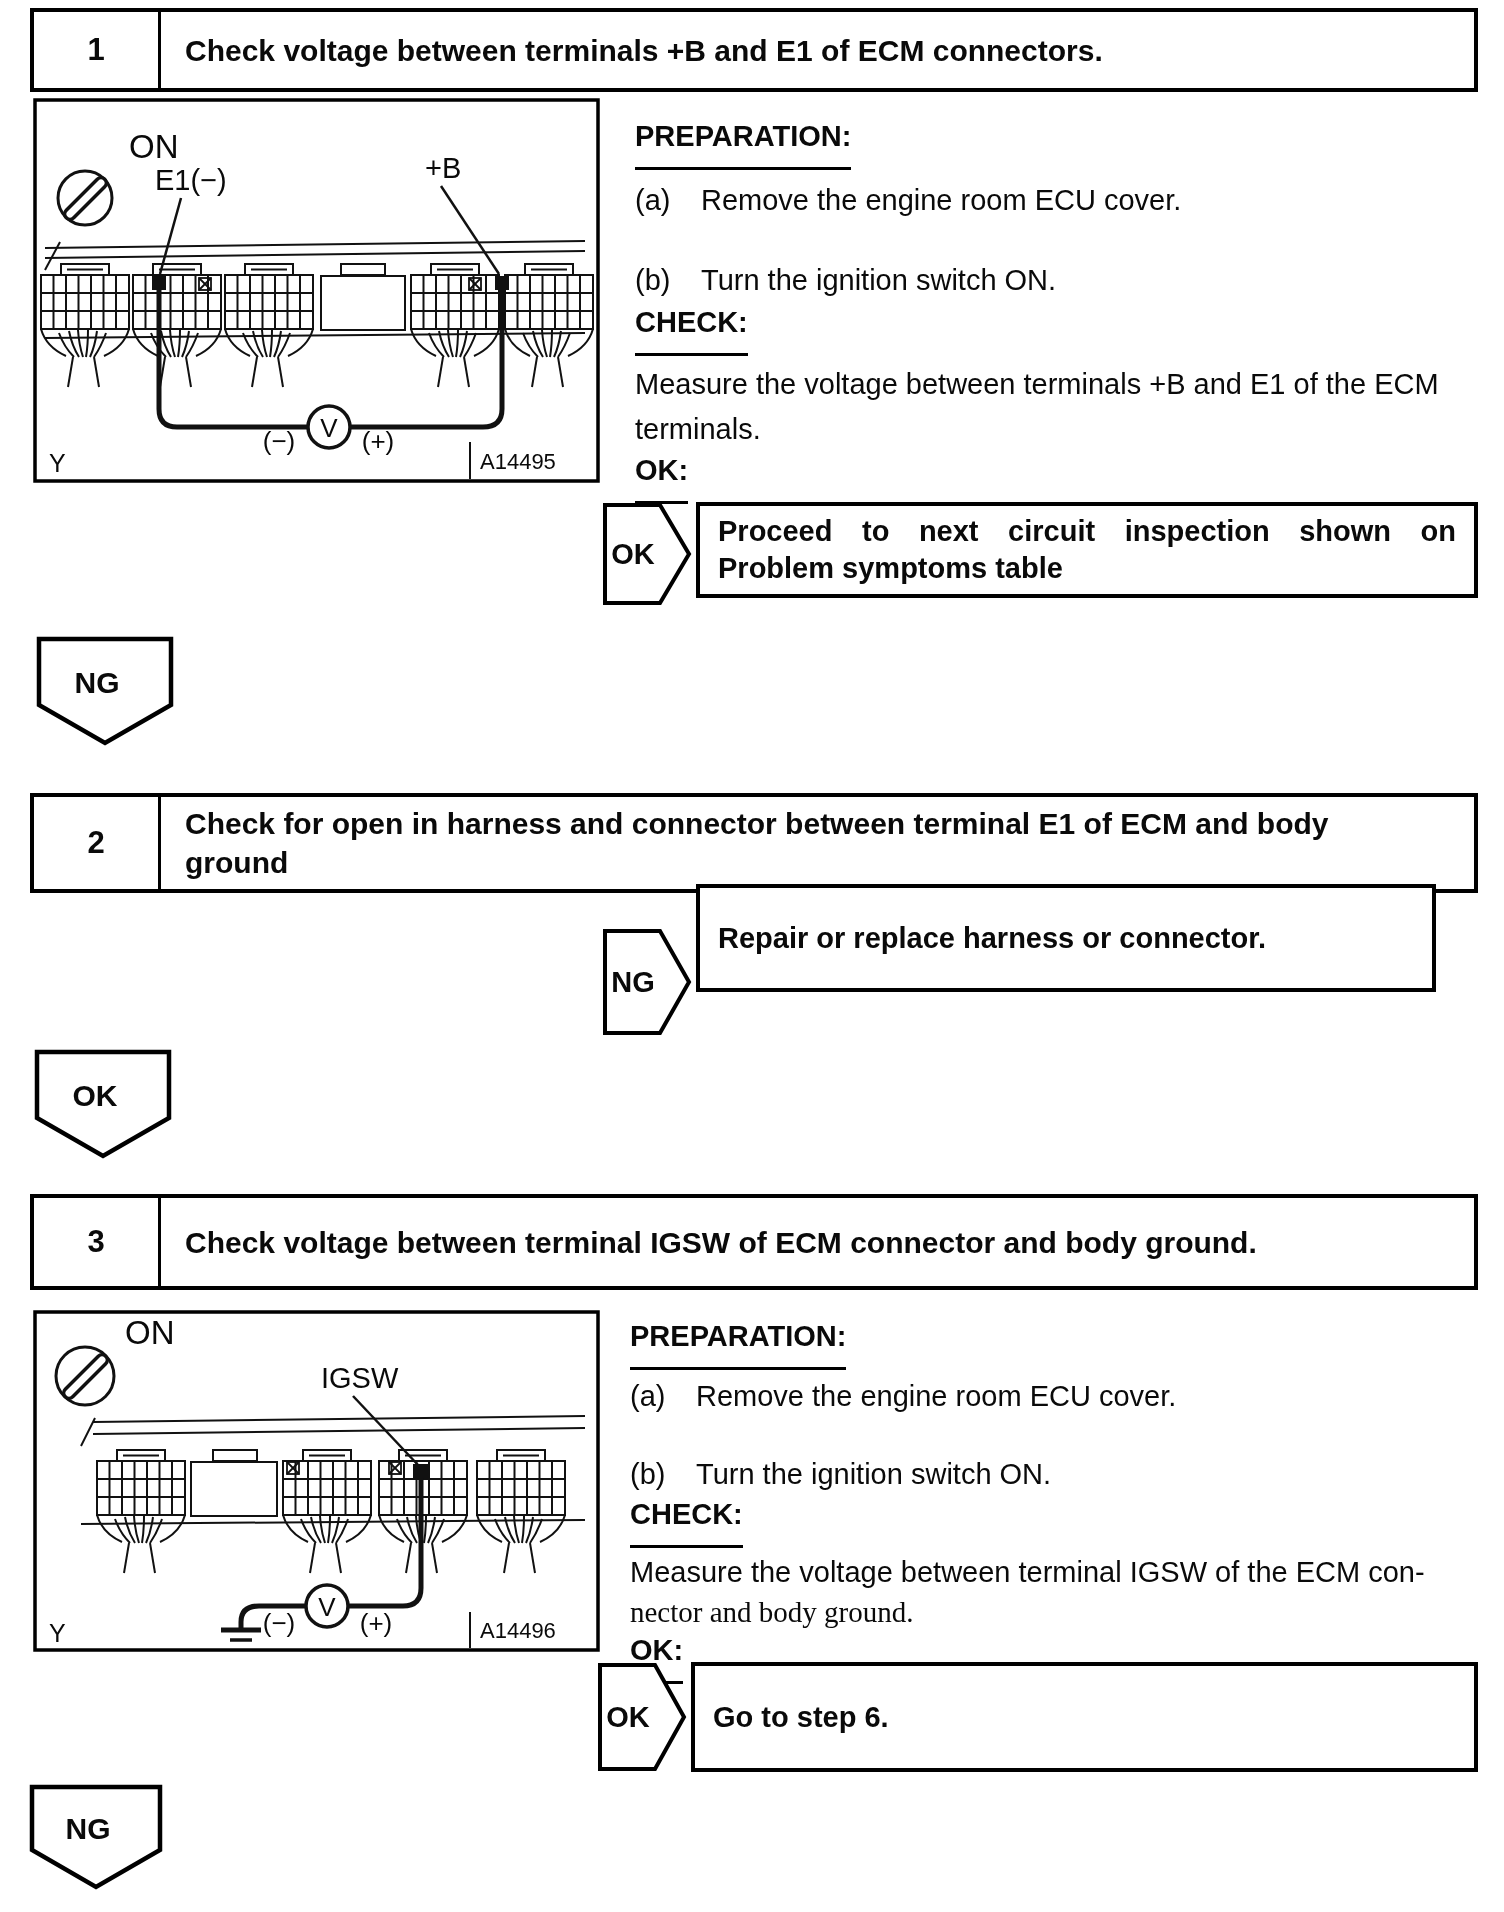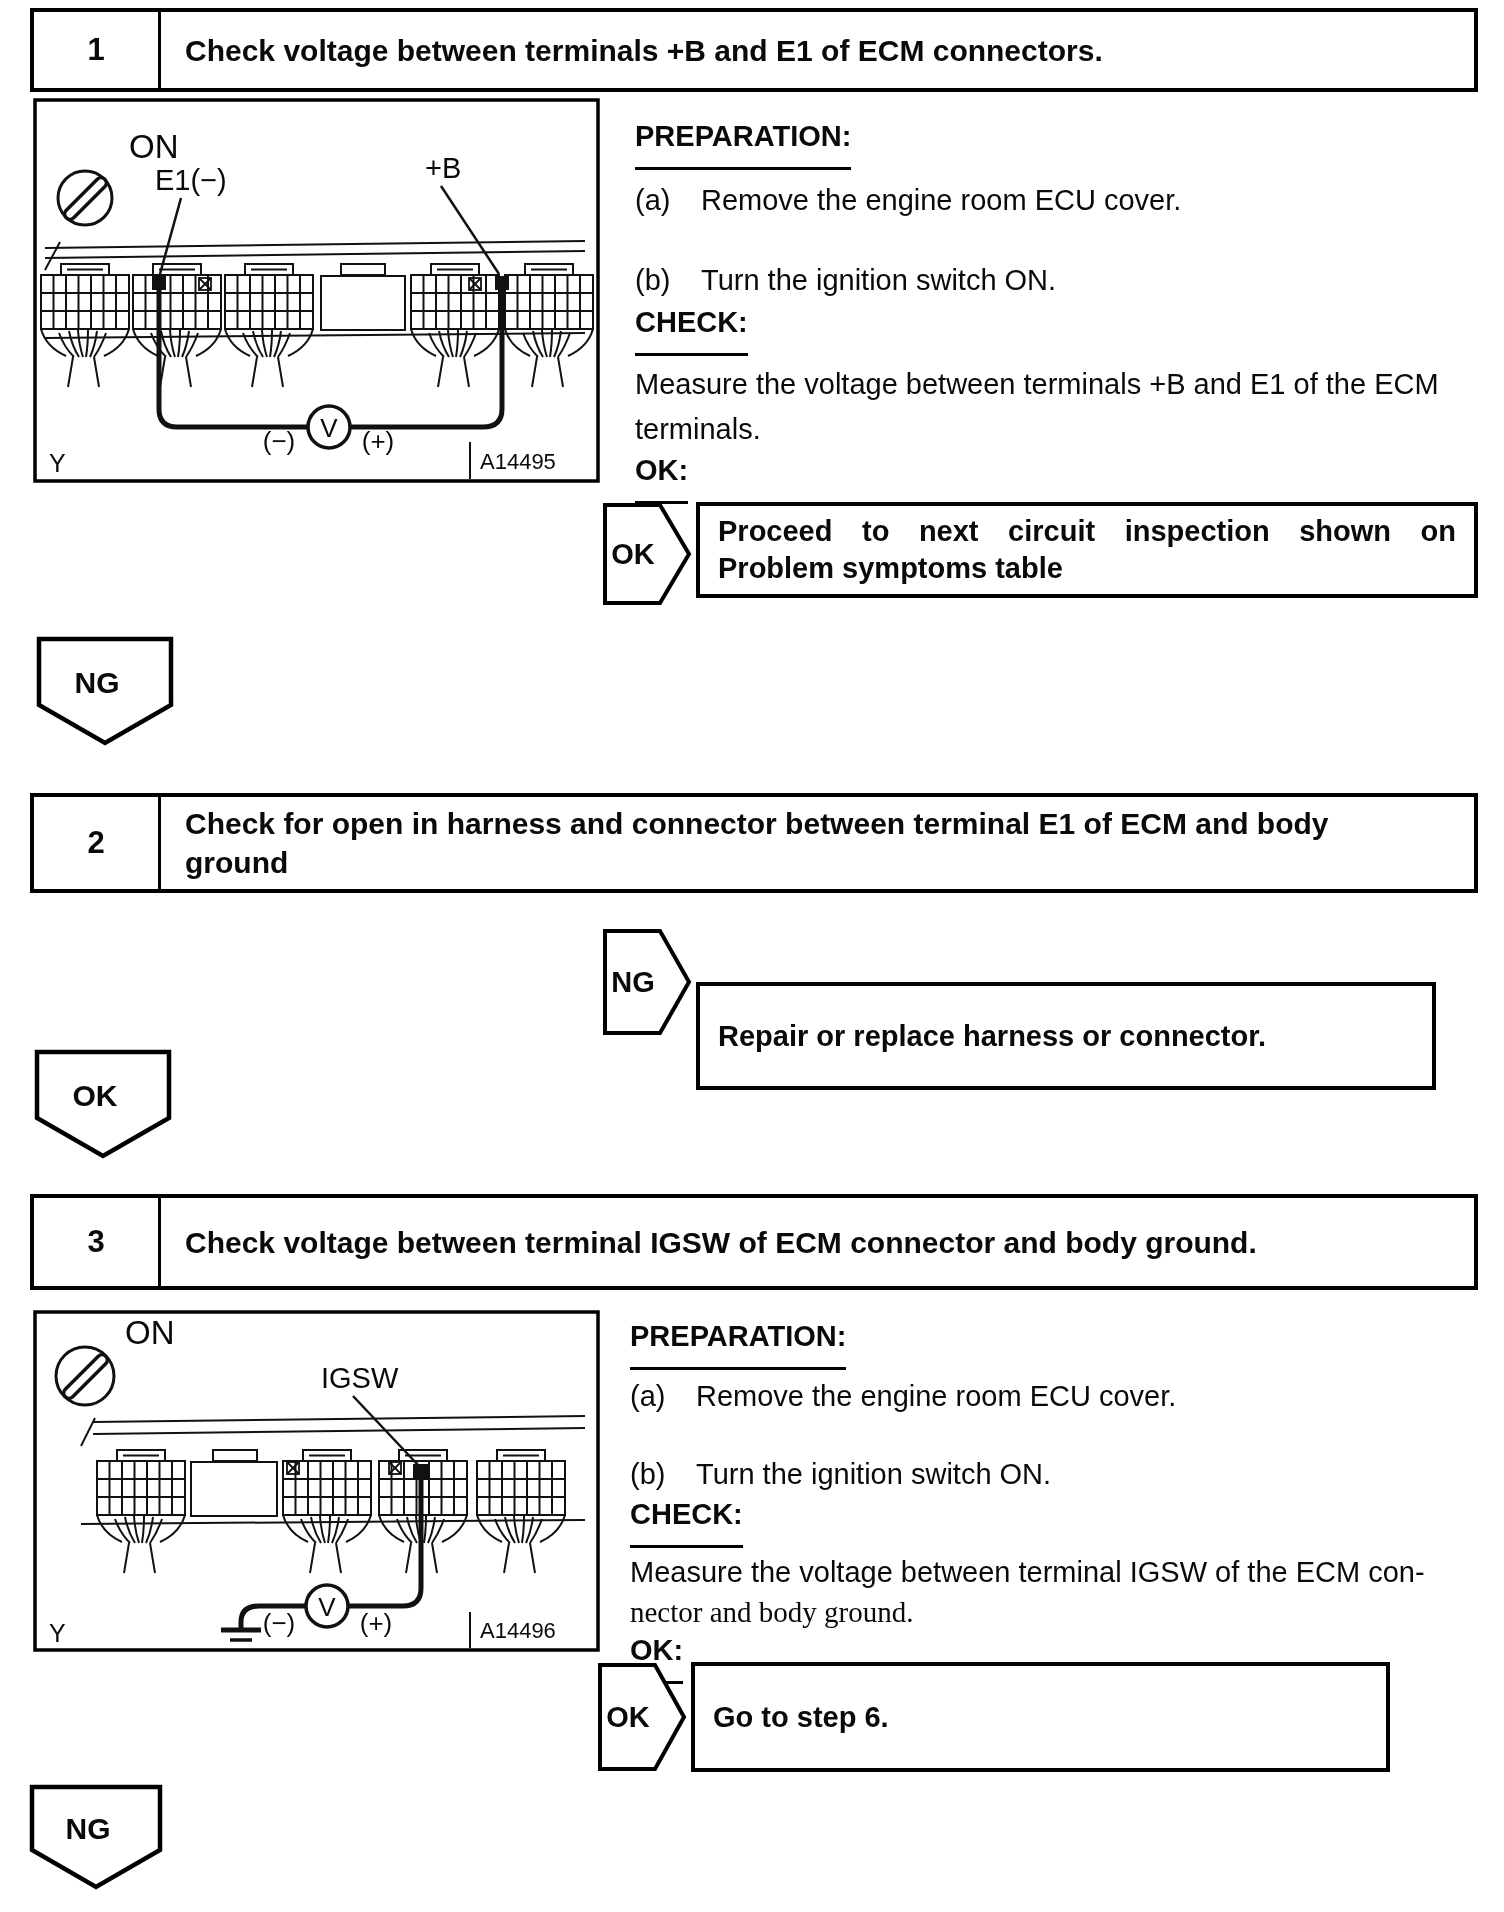--- a/index.html
+++ b/index.html
@@ -165,21 +165,21 @@
     <div class="step-title">
       <div>Check for open in harness and connector between terminal E1 of ECM and body</div>
       <div>ground</div>
     </div>
   </div>
 
   <svg class="abs" style="left:602px;top:928px;" width="90" height="108" viewBox="0 0 90 108">
     <polygon points="3,3 58,3 87,54 58,105 3,105" fill="#fff" stroke="#000" stroke-width="4"></polygon>
     <text x="31" y="64" font-size="29" font-weight="bold" text-anchor="middle">NG</text>
   </svg>
-  <div class="abs res-box" style="left:696px;top:982px;width:740px;height:108px;">
+  <div class="abs res-box" style="left:696px;top:884px;width:740px;height:108px;">
     <div>Repair or replace harness or connector.</div>
   </div>
 
   <svg class="abs" style="left:33px;top:1048px;" width="140" height="112" viewBox="0 0 140 112">
     <polygon points="4,4 136,4 136,70 70,108 4,70" fill="#fff" stroke="#000" stroke-width="4.5"></polygon>
     <text x="62" y="58" font-size="30" font-weight="bold" text-anchor="middle">OK</text>
   </svg>
 
   <div class="abs step-box" style="left:30px;top:1194px;width:1448px;height:96px;">
     <div class="step-num">3</div>
@@ -251,21 +251,21 @@
     <div class="chk-line" style="margin-top:4px;line-height:40px;">Measure the voltage between terminal IGSW of the ECM con-</div>
     <div class="chk-line" style="line-height:40px;font-family:Liberation Serif, serif;">nector and body ground.</div>
     <div><span class="hd">OK:</span></div>
     <div class="spec" style="margin-top:6px;">Voltage: 9 – 14 V</div>
   </div>
 
   <svg class="abs" style="left:597px;top:1662px;" width="90" height="110" viewBox="0 0 90 110">
     <polygon points="3,3 58,3 87,55 58,107 3,107" fill="#fff" stroke="#000" stroke-width="4"></polygon>
     <text x="31" y="65" font-size="29" font-weight="bold" text-anchor="middle">OK</text>
   </svg>
-  <div class="abs res-box" style="left:691px;top:1662px;width:699px;height:110px;">
+  <div class="abs res-box" style="left:691px;top:1662px;width:787px;height:110px;">
     <div>Go to step 6.</div>
   </div>
 
   <svg class="abs" style="left:28px;top:1783px;" width="136" height="108" viewBox="0 0 136 108">
     <polygon points="4,4 132,4 132,67 68,104 4,67" fill="#fff" stroke="#000" stroke-width="4.5"></polygon>
     <text x="60" y="56" font-size="30" font-weight="bold" text-anchor="middle">NG</text>
   </svg>
 
 </div>
 

